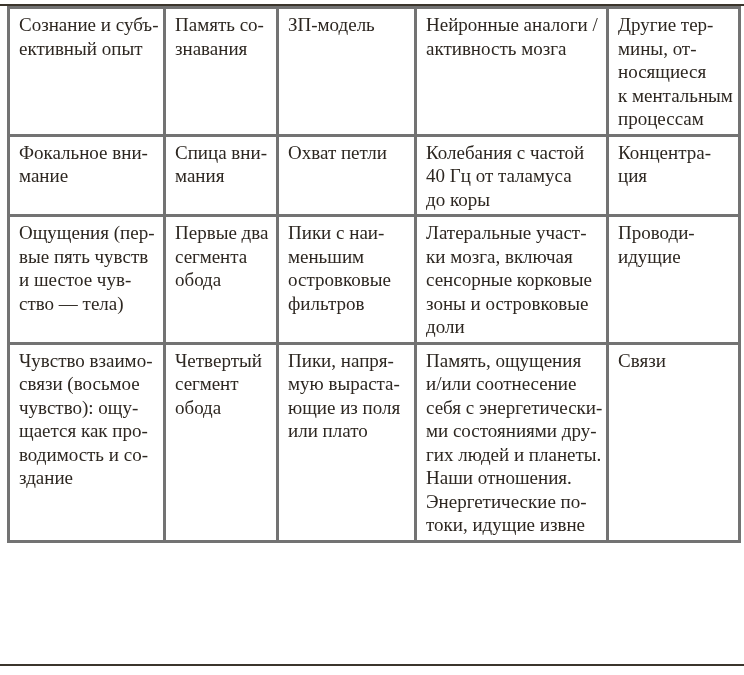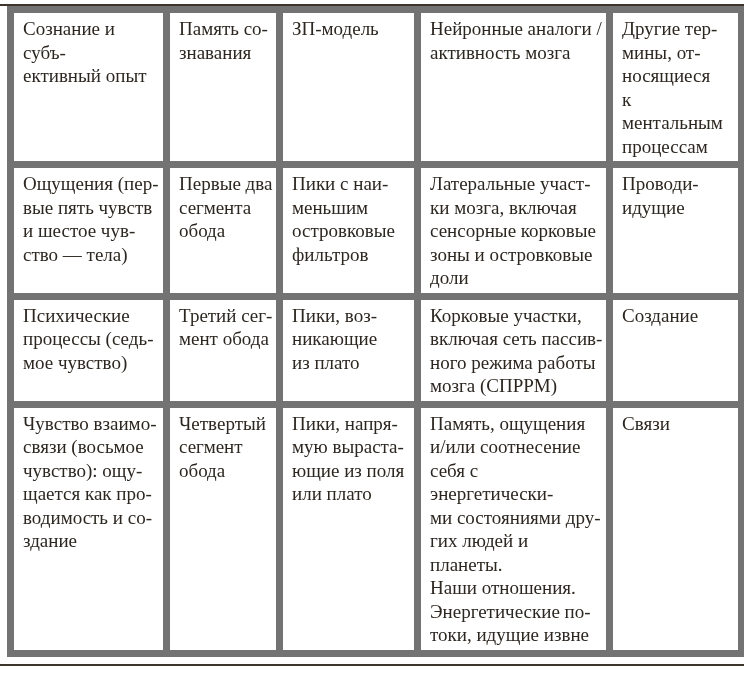--- a/index.html
+++ b/index.html
@@ -35,21 +35,21 @@
     table-layout: fixed;
   }
   .col-1 { width: 156px; }
   .col-2 { width: 113px; }
   .col-3 { width: 138px; }
   .col-4 { width: 192px; }
   .col-5 { width: 132px; }
 
   table.grid th,
   table.grid td {
-    border: 7px solid #737373;
+    border: 3px solid #737373;
     vertical-align: top;
     text-align: left;
     font-weight: normal;
     font-size: 19px;
     line-height: 23.5px;
     padding: 4px 3px 3px 9px;
     white-space: pre-line;
     overflow: hidden;
   }
   tr.r-head { height: 119px; }
@@ -83,54 +83,51 @@
         <th>Нейронные аналоги /
 активность мозга</th>
         <th>Другие тер-
 мины, от-
 носящиеся
 к ментальным
 процессам</th>
       </tr>
     </thead>
     <tbody>
+      <tr class="r-2">
+        <td>Фокальное вни-
+мание</td>
+        <td>Спица вни-
+мания</td>
+        <td>Охват петли</td>
+        <td>Колебания с частой
+40 Гц от таламуса
+до коры</td>
+        <td>Концентра-
+ция</td>
+      </tr>
       <tr class="r-3">
         <td>Ощущения (пер-
 вые пять чувств
 и шестое чув-
 ство — тела)</td>
         <td>Первые два
 сегмента
 обода</td>
         <td>Пики с наи-
 меньшим
 островковые
 фильтров</td>
         <td>Латеральные участ-
 ки мозга, включая
 сенсорные корковые
 зоны и островковые
 доли</td>
         <td>Проводи-
 идущие</td>
-      </tr>
-      <tr class="r-4">
-        <td>Психические
-процессы (седь-
-мое чувство)</td>
-        <td>Третий сег-
-мент обода</td>
-        <td>Пики, воз-
-никающие
-из плато</td>
-        <td>Корковые участки,
-включая сеть пассив-
-ного режима работы
-мозга (СПРРМ)</td>
-        <td>Создание</td>
       </tr>
       <tr class="r-5">
         <td>Чувство взаимо-
 связи (восьмое
 чувство): ощу-
 щается как про-
 водимость и со-
 здание</td>
         <td>Четвертый
 сегмент

